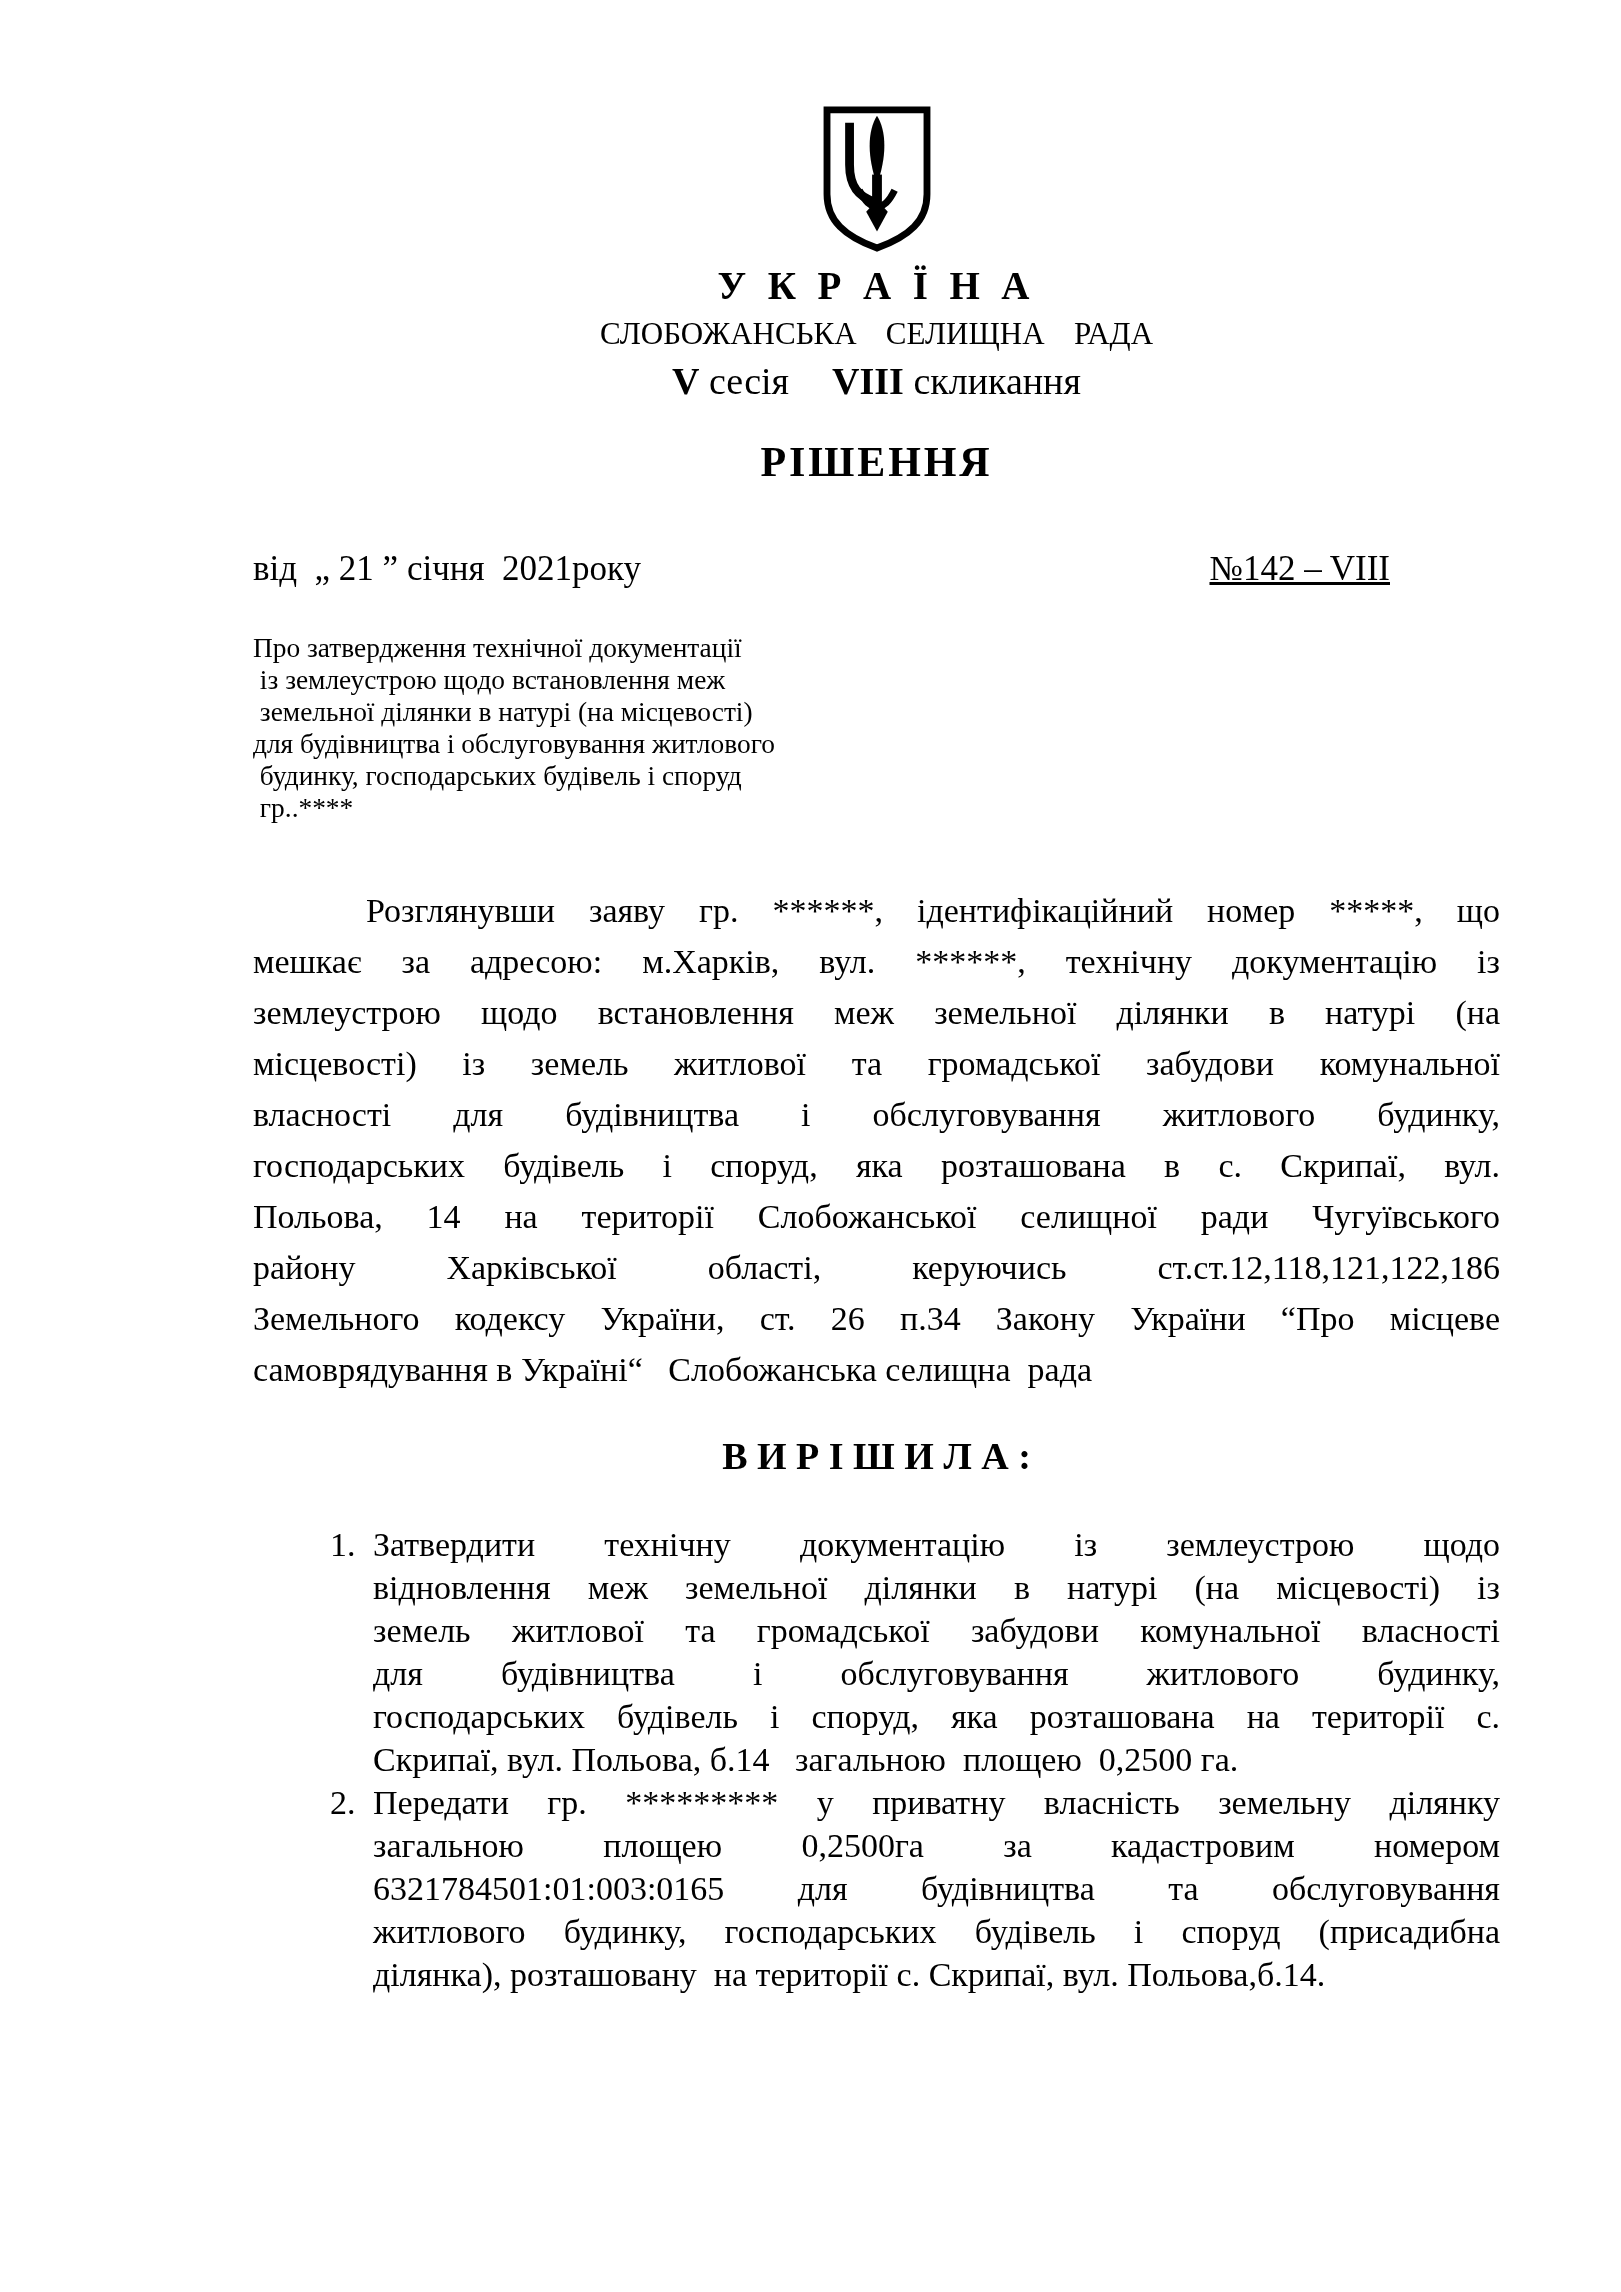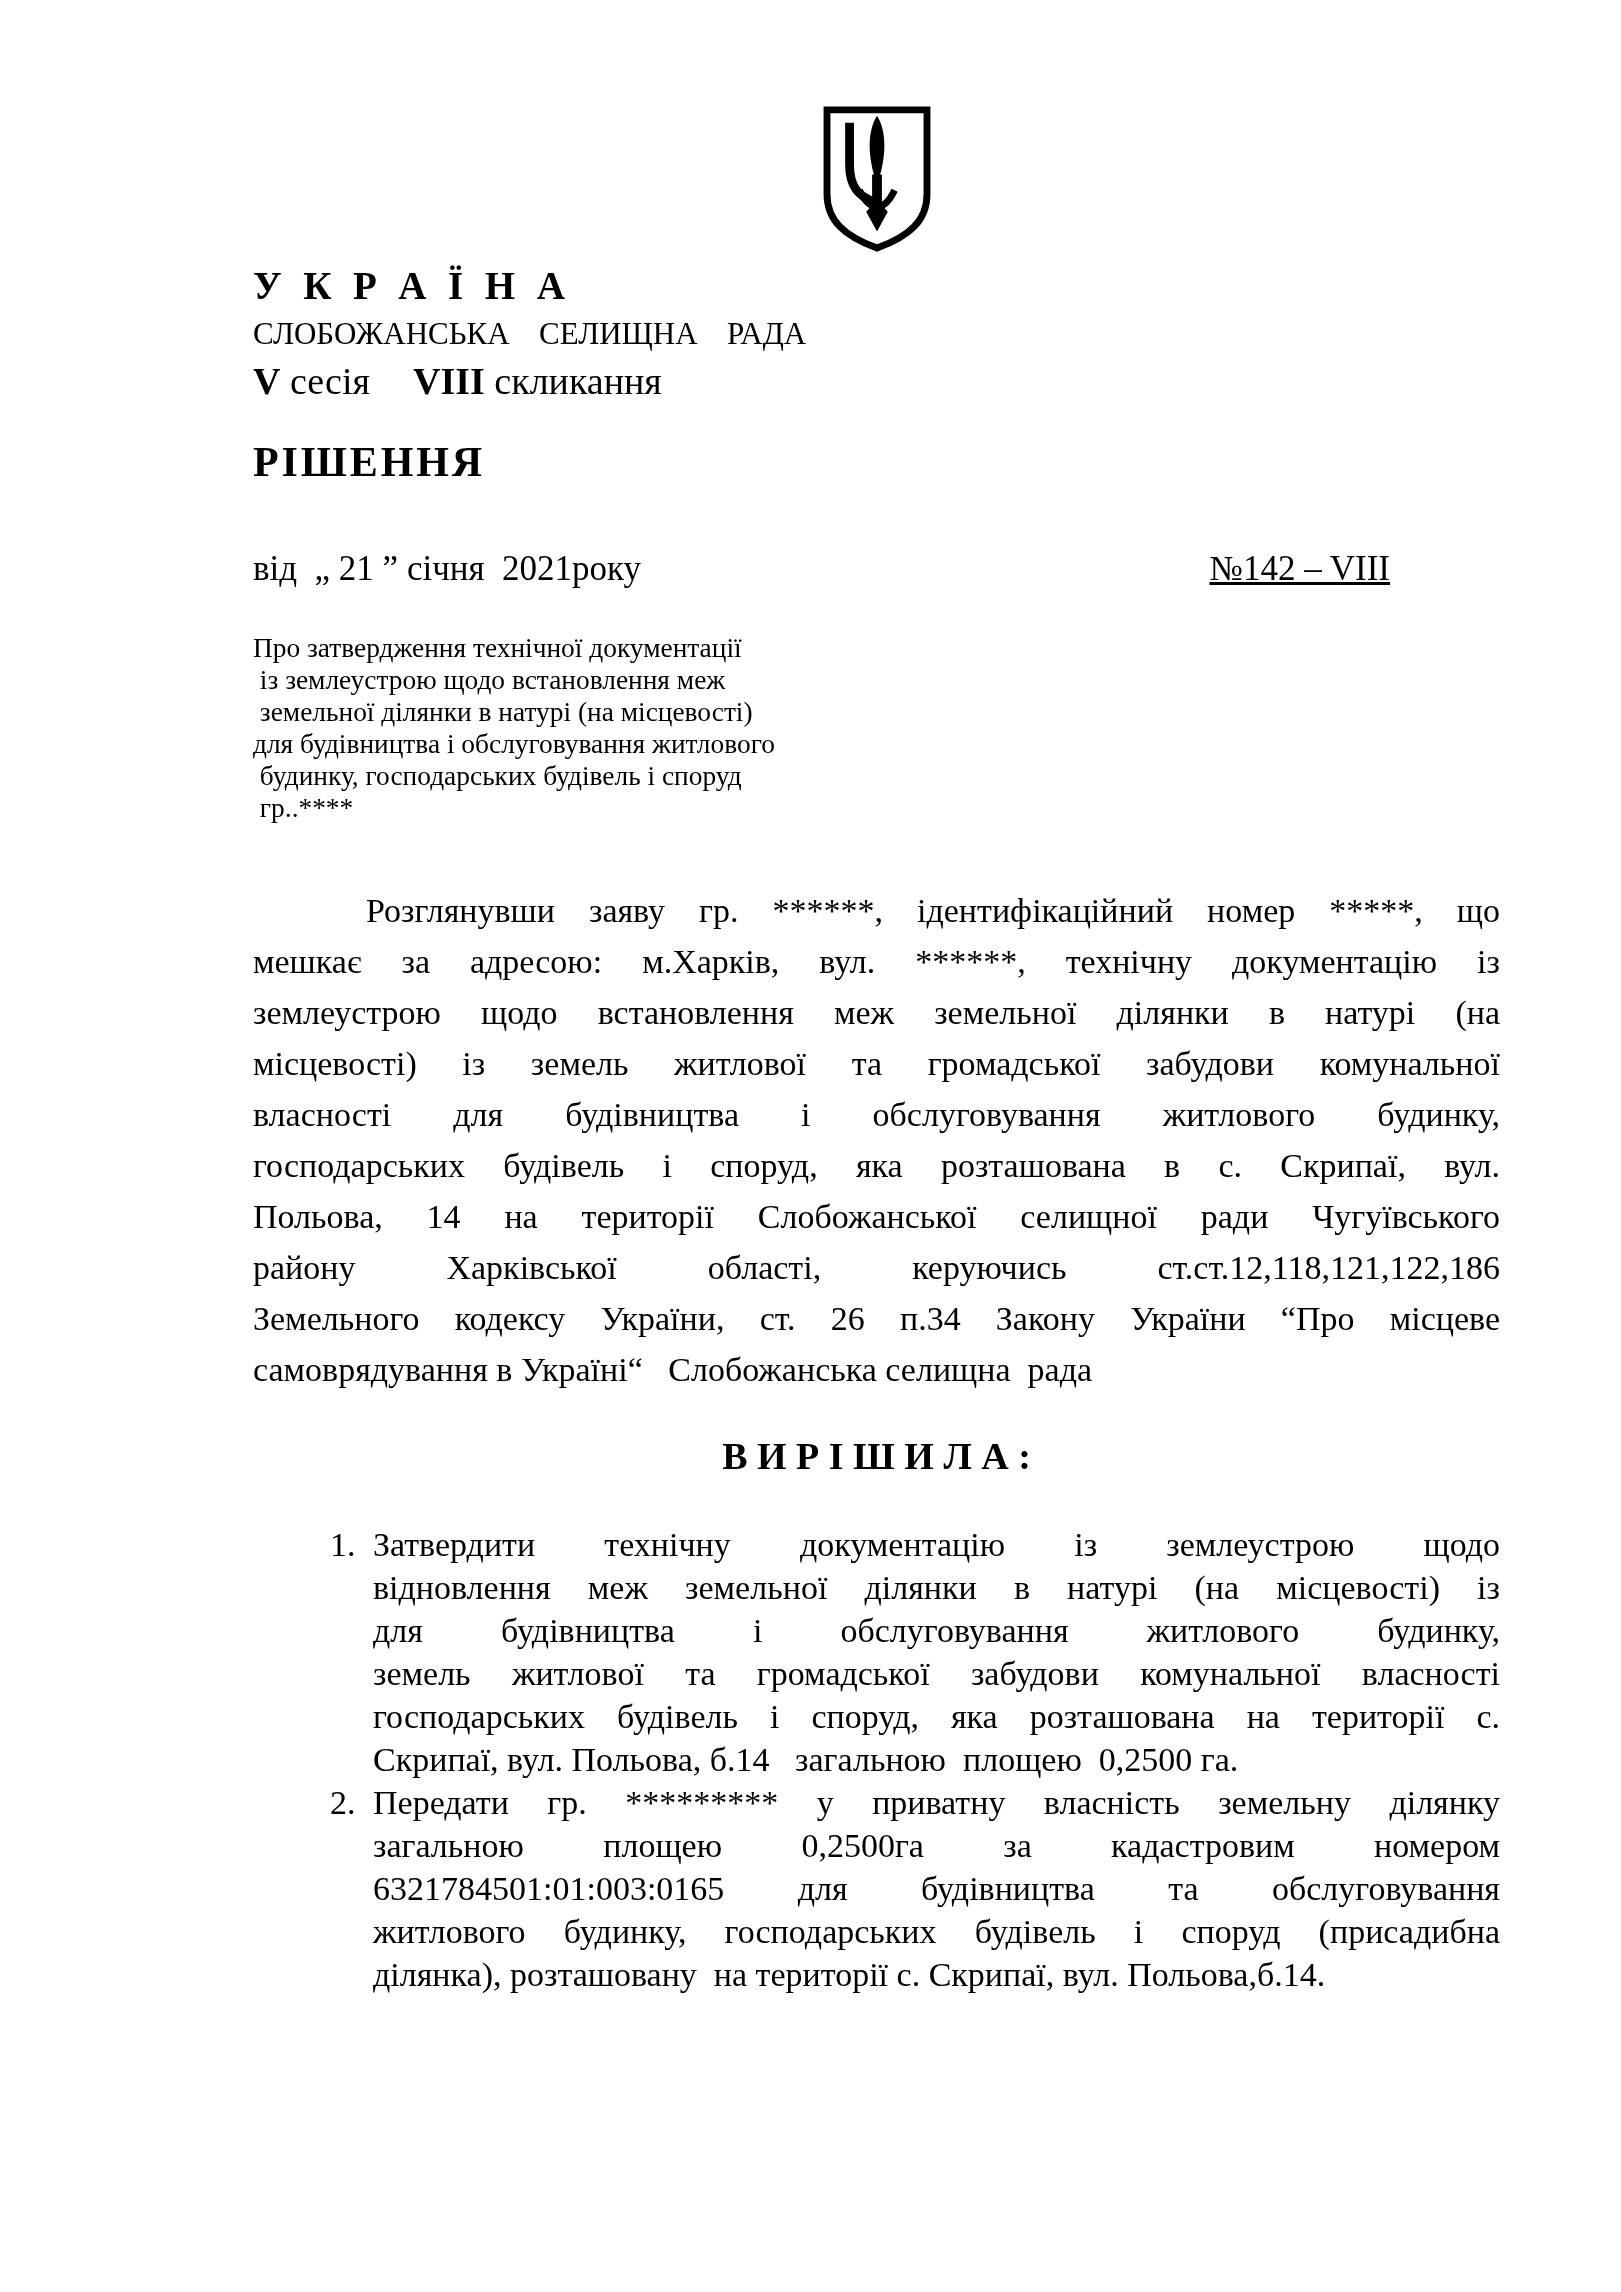--- a/index.html
+++ b/index.html
@@ -6,21 +6,21 @@
   .page{
     position:relative;
     width:1621px;height:2293px;
     margin:0 auto;
     background:#ffffff;
     color:#000;
     font-family:"Liberation Serif","DejaVu Serif",serif;
     overflow:hidden;
   }
   .content{position:absolute;left:253px;top:0;width:1247px;}
-  .center{}
+  .center{text-align:center;}
   .emblem-wrap{padding-top:104px;text-align:center;}
   .emblem-wrap svg{display:inline-block;}
   .country{margin-top:5.9px;font-size:39px;font-weight:bold;letter-spacing:5.9px;white-space:pre;}
   .council{margin-top:7.8px;font-size:31px;word-spacing:21.6px;}
   .district{margin-top:5.9px;font-size:38px;}
   .district .gap,.session .gap{display:inline-block;width:43px;}
   .session{margin-top:7.8px;font-size:38px;}
   .b{font-weight:bold;}
   .doctype{margin-top:35px;font-size:42px;font-weight:bold;letter-spacing:2.9px;}
   .meta-row{margin-top:63px;display:flex;justify-content:space-between;align-items:flex-start;font-size:35px;}
@@ -97,22 +97,22 @@
 
     <div class="resolved">В И Р І Ш И Л А :</div>
 
     <div class="list">
 
       <div class="list-item">
         <span class="num">1.</span>
         <div class="item-lines">
           <div class="jl">Затвердити технічну документацію із землеустрою щодо</div>
           <div class="jl">відновлення меж земельної ділянки в натурі (на місцевості) із</div>
+          <div class="jl">земель житлової та громадської забудови комунальної власності</div>
           <div class="jl">для будівництва і обслуговування житлового будинку,</div>
-          <div class="jl">земель житлової та громадської забудови комунальної власності</div>
           <div class="jl">господарських будівель і споруд,  яка розташована на території  с.</div>
           <div class="ll">Скрипаї, вул. Польова, б.14   загальною  площею  0,2500 га.</div>
         </div>
       </div>
 
       <div class="list-item">
         <span class="num">2.</span>
         <div class="item-lines">
           <div class="jl">Передати гр. ********* у приватну власність земельну ділянку</div>
           <div class="jl">загальною площею 0,2500га за кадастровим номером</div>

